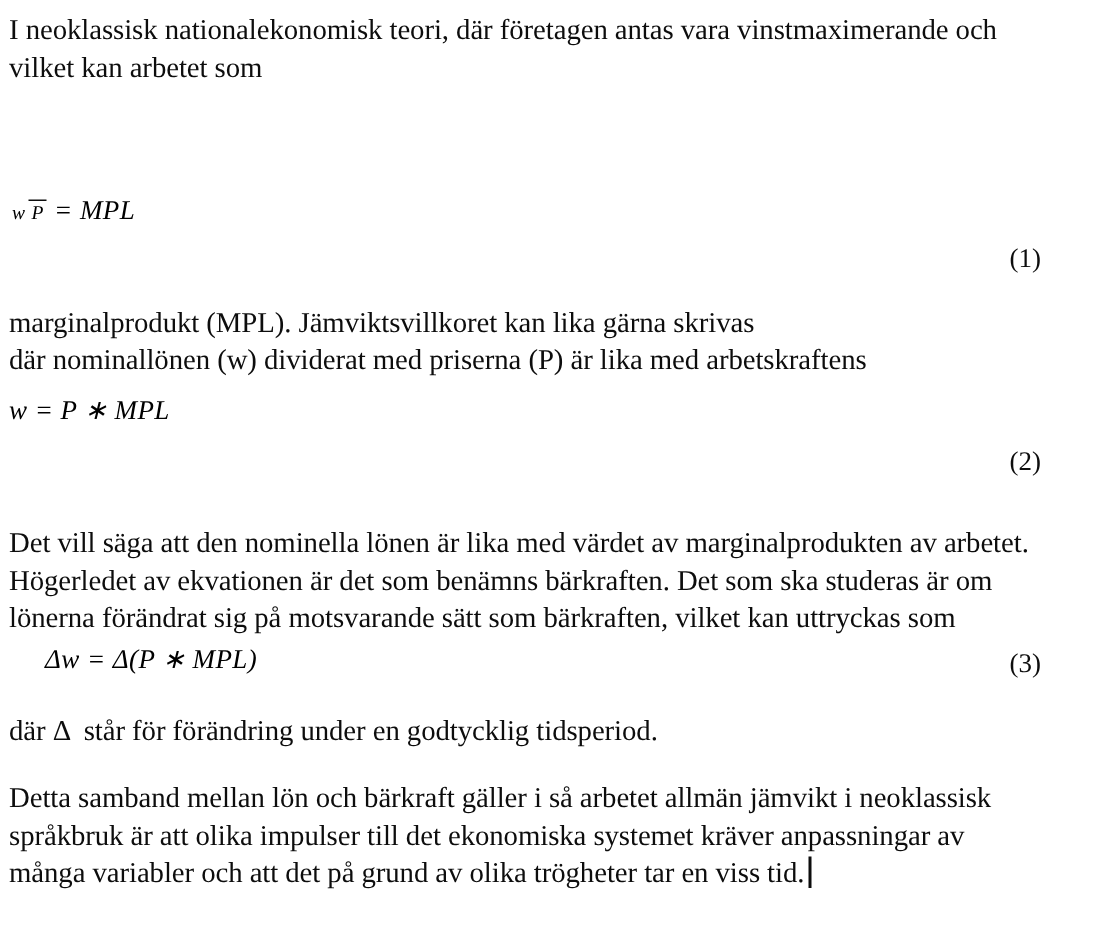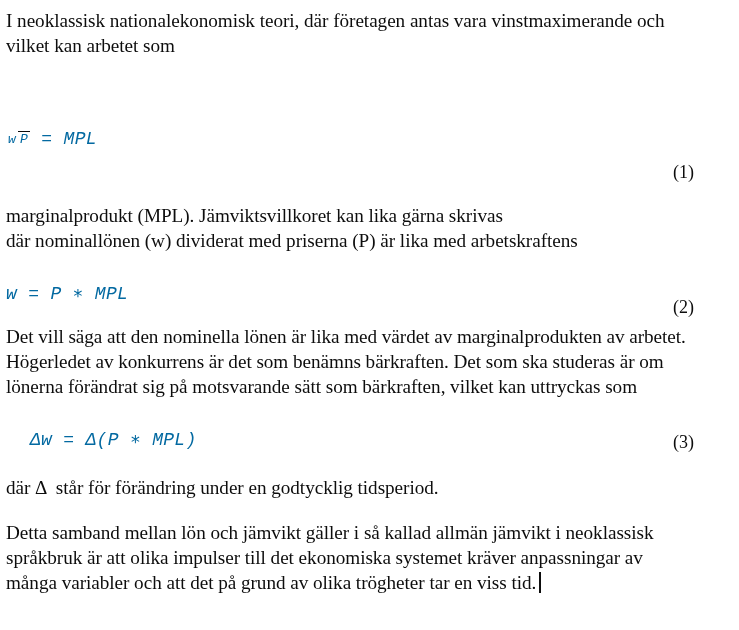--- a/index.html
+++ b/index.html
@@ -37,24 +37,24 @@
   
   .eq-row {
     position: absolute;
     left: 6px;
     width: 727px;
     display: flex;
     align-items: flex-start;
     justify-content: space-between;
   }
   .eq-body {
-    font-family: Liberation Mono, monospace;
+    font-family: Liberation Serif, serif;
     font-style: italic;
     font-size: 18px;
-    color: #0369a1;
+    color: #000000;
     white-space: pre;
     letter-spacing: 0.3px;
   }
   .eq-num {
     position: absolute;
     font-family: "Liberation Serif", "DejaVu Serif", serif;
     font-style: normal;
     font-size: 18px;
     color: #0d0d0d;
     right: 6px;
@@ -104,39 +104,39 @@
   <div class="eq-row" style="top:129px;">
     <span class="eq-body"><span class="frac eq-inline"><span class="num">w</span><span class="den">P</span></span><span class="eq-inline"> = MPL</span></span>
   </div>
   <div class="eq-num" style="top:162px;">(1)</div>
 
   <div class="body-block" style="top:203px;">
     <div class="para-line">marginalprodukt (MPL). Jämviktsvillkoret kan lika gärna skrivas</div>
     <div class="para-line">där nominallönen (w) dividerat med priserna (P) är lika med arbetskraftens</div>
   </div>
 
-  <div class="eq-row" style="top:282px;">
+  <div class="eq-row" style="top:262px;">
     <span class="eq-body">w = P ∗ MPL</span>
   </div>
   <div class="eq-num" style="top:297px;">(2)</div>
 
-  <div class="body-block" style="top:324px;font-family:Liberation Serif, serif;">
+  <div class="body-block" style="top:350px;font-family:Liberation Serif, serif;">
     <div class="para-line">Det vill säga att den nominella lönen är lika med värdet av marginalprodukten av arbetet.</div>
-    <div class="para-line">Högerledet av konkurrens är det som benämns bärkraften. Det som ska studeras är om</div>
+    <div class="para-line">Högerledet av ekvationen är det som benämns bärkraften. Det som ska studeras är om</div>
     <div class="para-line">lönerna förändrat sig på motsvarande sätt som bärkraften, vilket kan uttryckas som</div>
   </div>
 
   <div class="eq-row" style="top:428px;margin-left:24px;">
     <span class="eq-body">Δw = Δ(P ∗ MPL)</span>
   </div>
   <div class="eq-num" style="top:432px;">(3)</div>
 
   <div class="body-block" style="top:475px;">
     <div class="para-line">där Δ  står för förändring under en godtycklig tidsperiod.</div>
   </div>
 
   <div class="body-block" style="top:520px;">
-    <div class="para-line">Detta samband mellan lön och jämvikt gäller i så kallad allmän jämvikt i neoklassisk</div>
+    <div class="para-line">Detta samband mellan lön och bärkraft gäller i så arbetet allmän jämvikt i neoklassisk</div>
     <div class="para-line">språkbruk är att olika impulser till det ekonomiska systemet kräver anpassningar av</div>
     <div class="para-line"><span>många variabler och att det på grund av olika trögheter tar en viss tid.</span><span class="caret"></span></div>
   </div>
 
 </div>
 
 </body></html>

